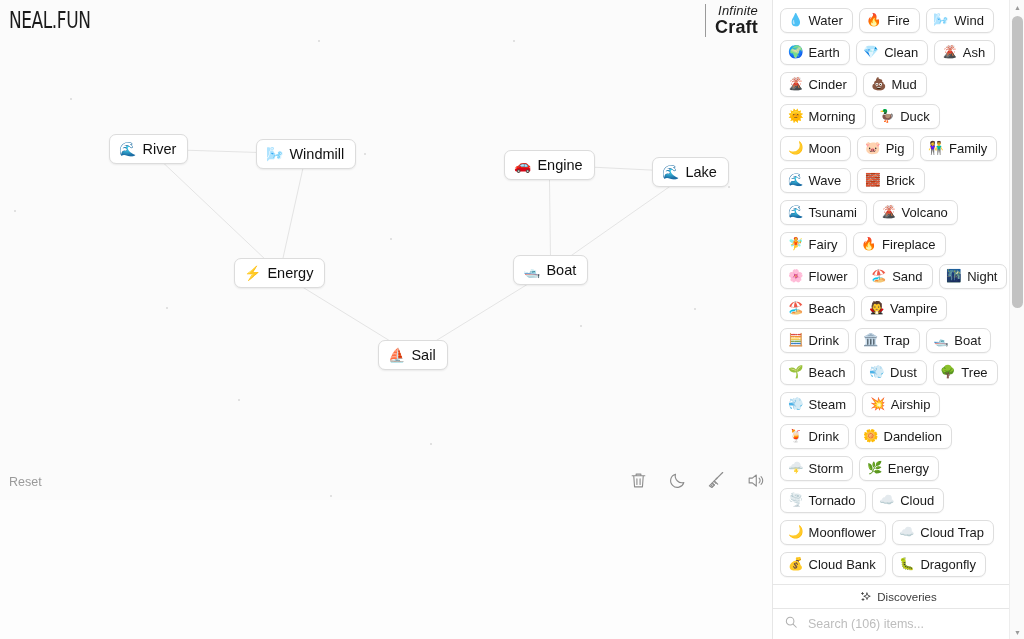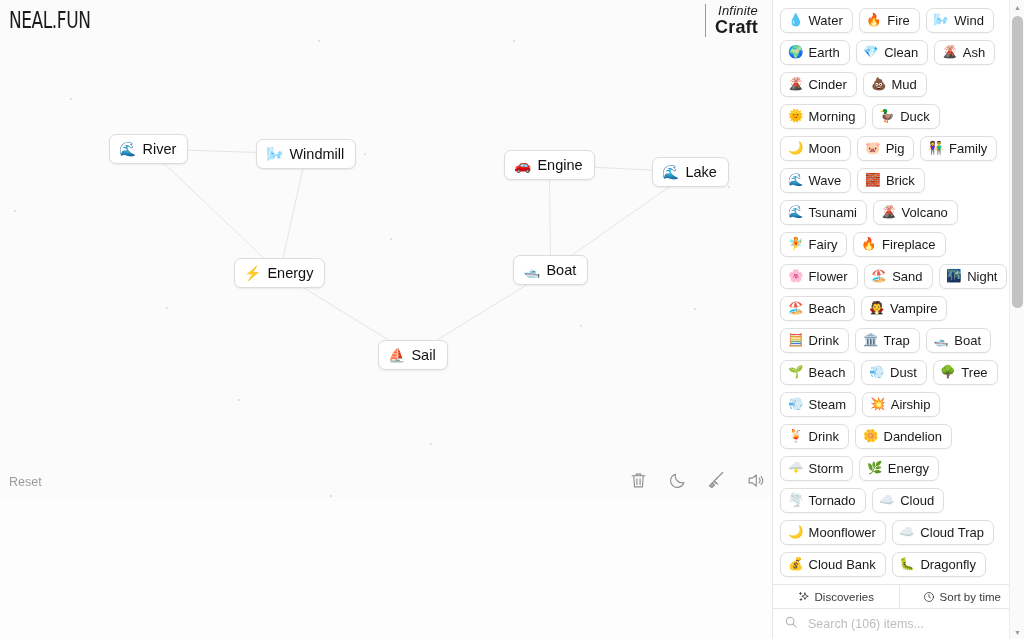--- a/index.html
+++ b/index.html
@@ -506,29 +506,20 @@
       <div class="tabs">
         <div class="tab">
           <span>
             <svg width="12" height="12" viewBox="0 0 24 24" fill="none" stroke="#3a3a3a" stroke-width="1.6" stroke-linecap="round" stroke-linejoin="round">
               <path d="M5 3v4M3 5h4M6 15v4M4 17h4"></path>
                 <path d="M14 4l1.8 4.7L20.5 10.5 15.8 12.3 14 17l-1.8-4.7L7.5 10.5l4.7-1.8z"></path>
             </svg>
           </span>
           <span>Discoveries</span>
         </div>
-        <div class="tab">
-          <span>
-            <svg width="12" height="12" viewBox="0 0 24 24" fill="none" stroke="#3a3a3a" stroke-width="1.6" stroke-linecap="round" stroke-linejoin="round">
-              <circle cx="12" cy="12" r="9"></circle>
-                <path d="M12 7v5l3 2"></path>
-            </svg>
-          </span>
-          <span>Sort by time</span>
-        </div>
       </div>
 
       <div class="search-row">
         <span>
           <svg width="14" height="14" viewBox="0 0 24 24" fill="none" stroke="currentColor" stroke-width="1.8" stroke-linecap="round">
             <circle cx="10.5" cy="10.5" r="6.5"></circle>
               <path d="M15.5 15.5L21 21"></path>
           </svg>
         </span>
         <input class="search-input" type="text" placeholder="Search (106) items..." style="">

